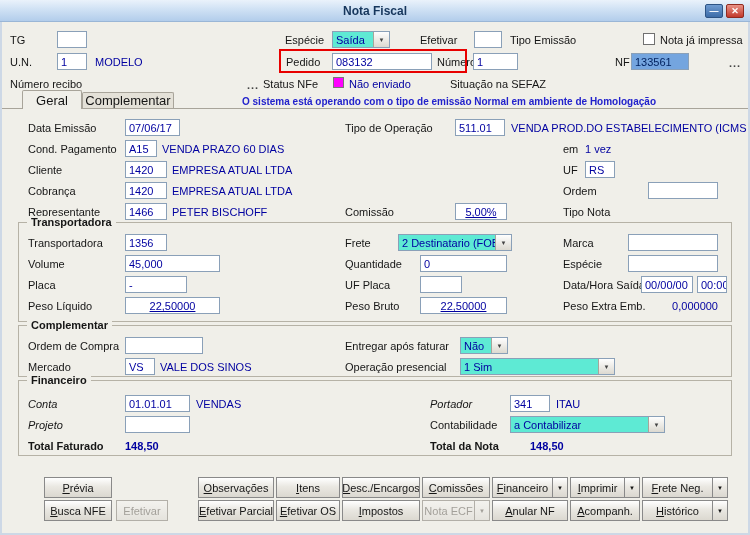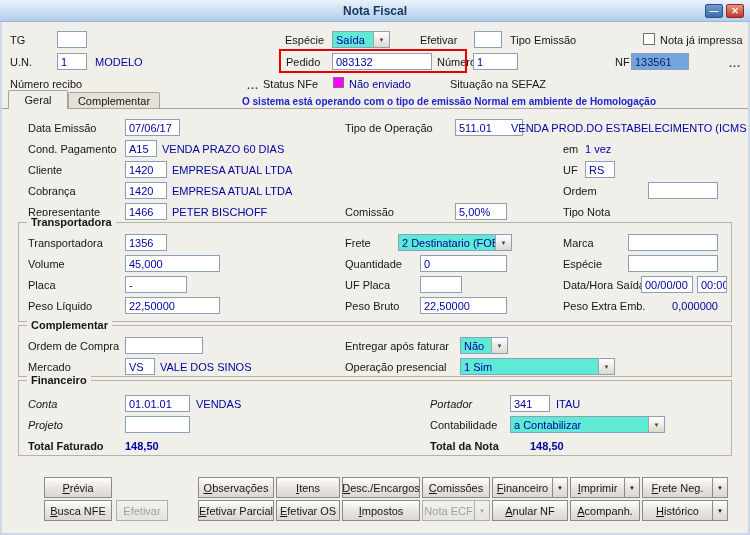--- a/index.html
+++ b/index.html
@@ -14,43 +14,43 @@
   .winbtn{position:absolute;top:4px;width:18px;height:14px;border-radius:2px;
        display:flex;align-items:center;justify-content:center;color:#fff;
        font-size:9px;line-height:9px;border:1px solid;cursor:pointer;}
   .winbtn.min{right:27px;background:linear-gradient(#6f9bd1,#3c6ca8);border-color:#2d5384;}
   .winbtn.close{right:6px;background:linear-gradient(#e99287,#c2392c);border-color:#8f2a20;}
   .lbl{position:absolute;font-size:11px;color:#161616;white-space:nowrap;line-height:12px;}
   .lbl.it{font-style:italic;}
   .lbl.b{font-weight:bold;}
   .fld{position:absolute;height:17px;background:#fff;border:1px solid #8aa0b8;
        font-size:11px;color:#0000a0;padding:1px 3px 0;white-space:nowrap;overflow:hidden;line-height:14px;}
-  .fld.right{text-align:left;}
+  .fld.right{text-align:center;text-decoration:underline;}
   .fld.sel{color:#00215e;}
   .desc{position:absolute;font-size:11px;color:#0000a0;white-space:nowrap;line-height:12px;}
   .desc.b{font-weight:bold;}
   .desc.right{text-align:right;}
   .combo{position:absolute;height:17px;background:#5eead4;border:1px solid #8aa0b8;
        font-size:11px;color:#0000a0;padding:1px 18px 0 3px;line-height:14px;
        white-space:nowrap;overflow:hidden;cursor:pointer;}
   .combo .car{position:absolute;right:0;top:0;bottom:0;width:16px;
        background:linear-gradient(#fefefe,#dcd9d0);border-left:1px solid #a8a49a;
        color:#444;font-size:6px;display:flex;align-items:center;justify-content:center;}
   .grp{position:absolute;border:1px solid #b6b2a6;}
   .grp .legend{position:absolute;top:-7px;left:8px;background:#f0efe9;font-size:11px;
        font-weight:bold;padding:0 4px;line-height:13px;color:#161616;}
   .btn{position:absolute;height:21px;background:linear-gradient(#ffffff,#eae8e2 45%,#dbd8d0);
        border:1px solid #898989;font-size:11px;font-family:inherit;color:#161616;
        display:flex;align-items:center;justify-content:center;cursor:pointer;
        white-space:nowrap;overflow:hidden;}
   .btn.dis{color:#a3a09a;background:linear-gradient(#f3f2ee,#e5e3dd);border-color:#b2afa8;cursor:default;}
   .btn.arrowseg{width:16px;font-size:6px;}
-  .tab{position:absolute;font-size:11px;display:flex;align-items:center;justify-content:center;
+  .tab{position:absolute;font-size:13px;display:flex;align-items:center;justify-content:center;
        border:1px solid #a8a49a;border-bottom:none;border-radius:2px 2px 0 0;
-       background:#e4e1d8;cursor:pointer;color:#161616;}
+       background:#e4e1d8;cursor:pointer;color:#161616;margin-left:14px;}
   .tab.active{background:#f0efe9;z-index:2;}
   .hline{position:absolute;border-top:1px solid #a8a49a;}
   .cb{position:absolute;width:12px;height:12px;background:#fff;border:1px solid #707070;cursor:pointer;}
   .swatch{position:absolute;width:11px;height:11px;border:1px solid #777;}
   .banner{position:absolute;font-size:10px;font-weight:bold;white-space:nowrap;}
   .mini{position:absolute;font-size:11px;font-weight:bold;color:#444;letter-spacing:1px;
        line-height:10px;cursor:pointer;}
   .annot{position:absolute;border:2px solid #e80000;z-index:5;pointer-events:none;}
   u{text-decoration:underline;}
 </style>
@@ -98,21 +98,21 @@
   <span class="lbl" style="left:450px;top:78px">Situação na SEFAZ</span>
 
   <div class="tab active" style="left:8px;top:90px;width:60px;height:19px">Geral</div>
   <div class="tab" style="left:68px;top:92px;width:92px;height:16px">Complementar</div>
   <div class="hline" style="left:2px;top:108px;width:746px"></div>
   <span class="banner" style="left: 242px; top: 96px; color: rgb(34, 34, 204);">O sistema está operando com o tipo de emissão Normal em ambiente de Homologação</span>
 
   <span class="lbl" style="left:28px;top:122px">Data Emissão</span>
   <div class="fld" style="left:125px;top:119px;width:55px">07/06/17</div>
   <span class="lbl" style="left:345px;top:122px">Tipo de Operação</span>
-  <div class="fld" style="left:455px;top:119px;width:68px">511.01</div>
+  <div class="fld" style="left:455px;top:119px;width:50px">511.01</div>
   <span class="desc" style="left:511px;top:122px">VENDA PROD.DO ESTABELECIMENTO (ICMS 17%)</span>
 
   <span class="lbl" style="left:28px;top:143px">Cond. Pagamento</span>
   <div class="fld" style="left:125px;top:140px;width:32px">A15</div>
   <span class="desc" style="left:162px;top:143px">VENDA PRAZO 60 DIAS</span>
   <span class="lbl" style="left:563px;top:143px">em</span>
   <span class="desc" style="left:585px;top:143px">1 vez</span>
 
   <span class="lbl" style="left:28px;top:164px">Cliente</span>
   <div class="fld" style="left:125px;top:161px;width:42px">1420</div>

